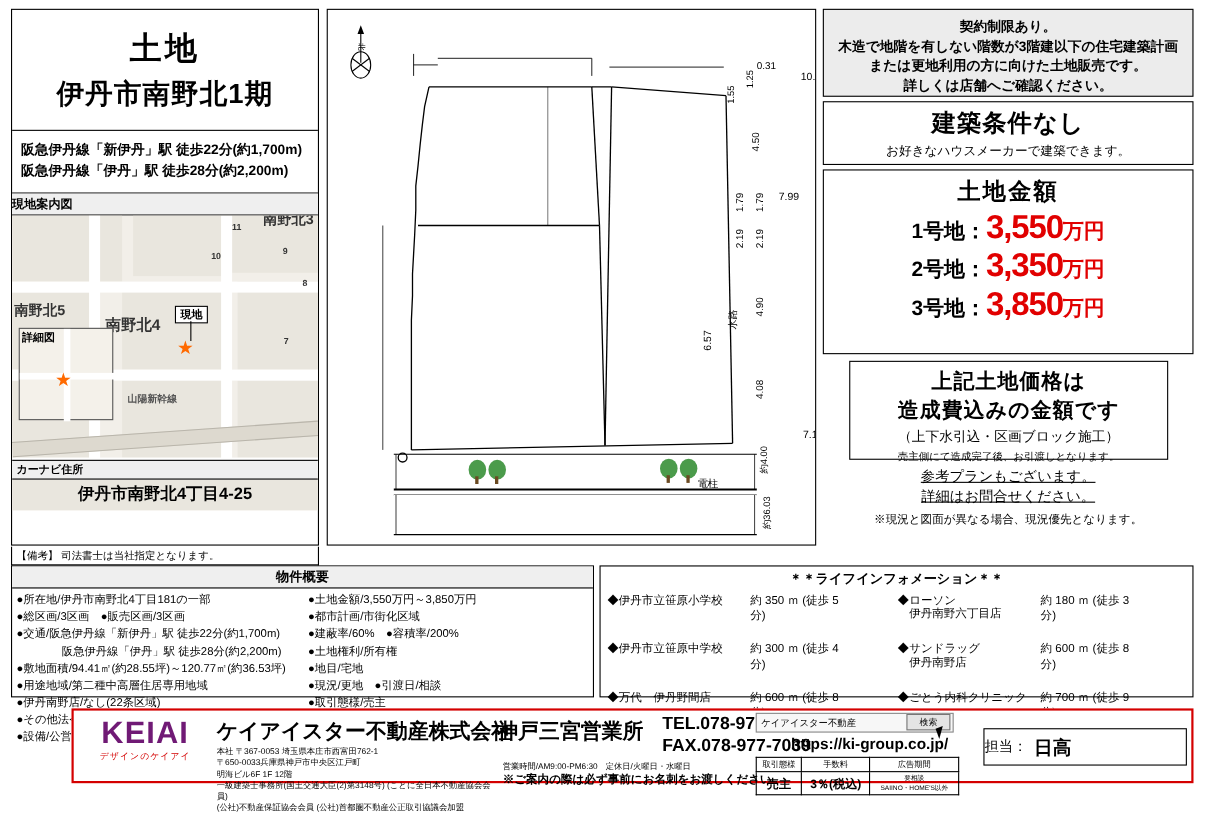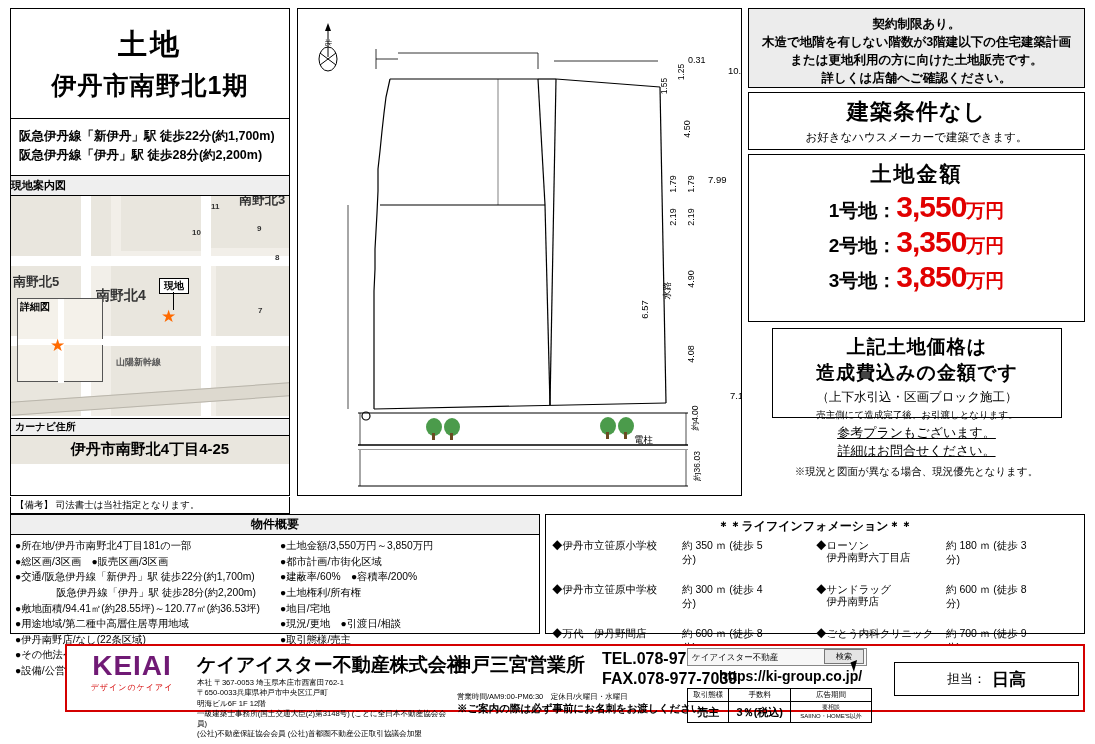--- a/index.html
+++ b/index.html
@@ -95,21 +95,21 @@
   #cfax { position:absolute; left:535px; top:24px; font-size:16px; font-weight:bold; }
   #chours { position:absolute; left:390px; top:46px; font-size:7.5px; }
   #cnote { position:absolute; left:390px; top:56px; font-size:10.5px; font-weight:bold; }
   #searchbox { position:absolute; left:620px; top:2px; width:180px; height:18px; border:1px solid #888; background:#f7f7f7; font-size:8.5px; padding:3px 4px; }
   #searchbtn { position:absolute; left:757px; top:3px; width:40px; height:15px; border:1px solid #777; background:#e4e4e4; font-size:8px; text-align:center; line-height:13px; }
   #cursor { position:absolute; left:785px; top:15px; width:0; height:0; border-left:7px solid #000; border-bottom:10px solid transparent; transform:rotate(-20deg); }
   #url { position:absolute; left:620px; top:22px; font-size:14px; font-weight:bold;margin-left:32px; }
   #ftbl { position:absolute; left:620px; top:42px; width:185px; height:24px; }
   #ftbl table { border-collapse:collapse; width:100%; height:100%; }
   #ftbl td { border:1px solid #000; font-size:7.5px; text-align:center; }
-  #resp { position:absolute; right:4px; top:16px; width:185px; height:34px; border:1px solid #000; display:flex; align-items:center; justify-content:center; font-size:13px; }
+  #resp { position:absolute; right:4px; top:16px; width:185px; height:34px; border:1px solid #000; display:flex; align-items:center; font-size:13px; }
   #resp .nm { font-size:17px; font-weight:bold; margin-left:6px; }
 </style>
 </head>
 <body>
 
 <div class="page">
 
   <div id="left">
 
     <div id="title-block">

